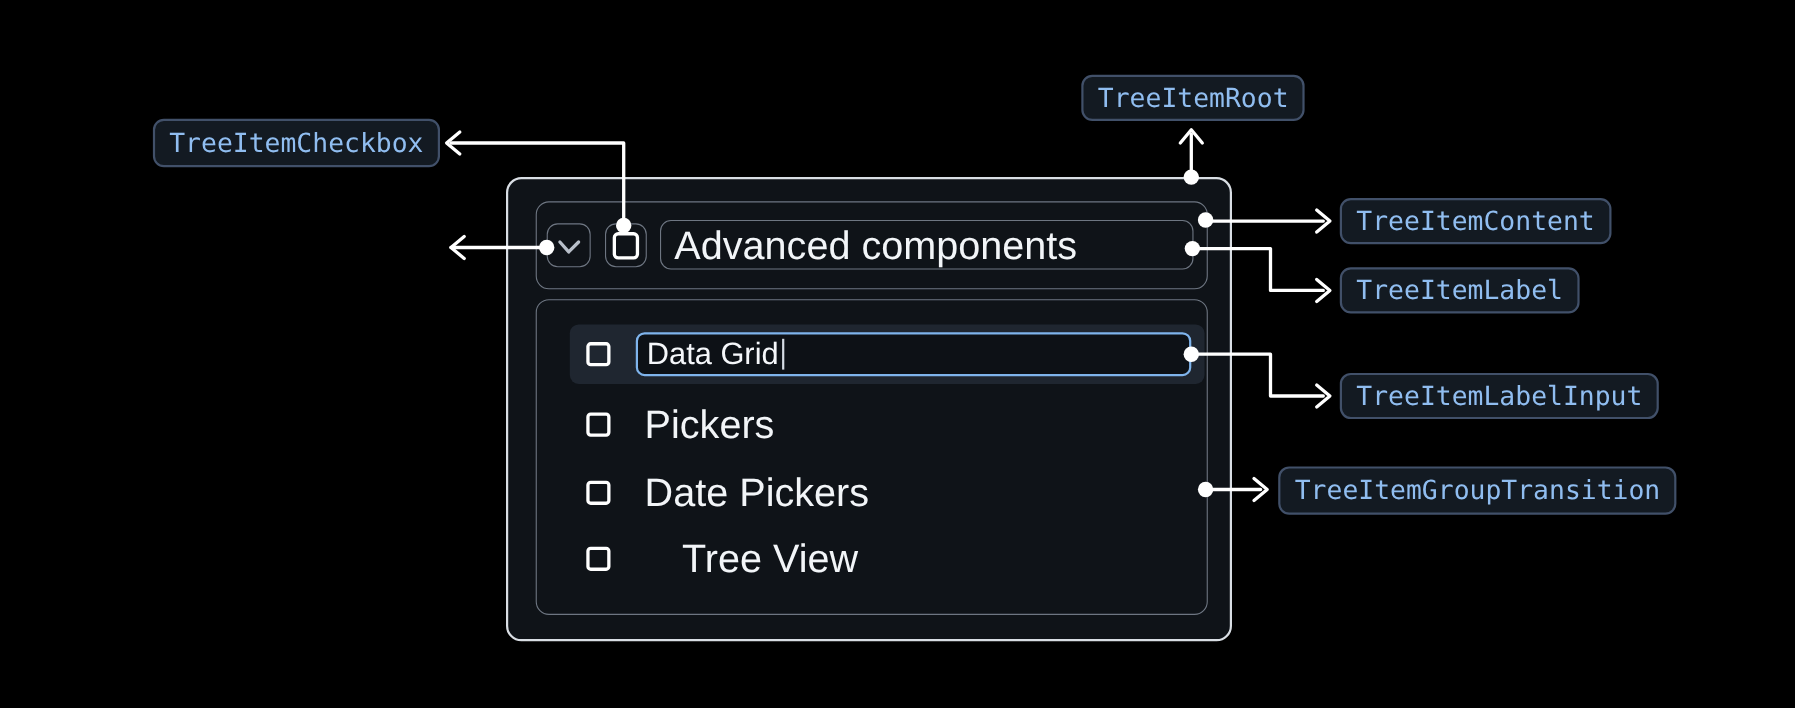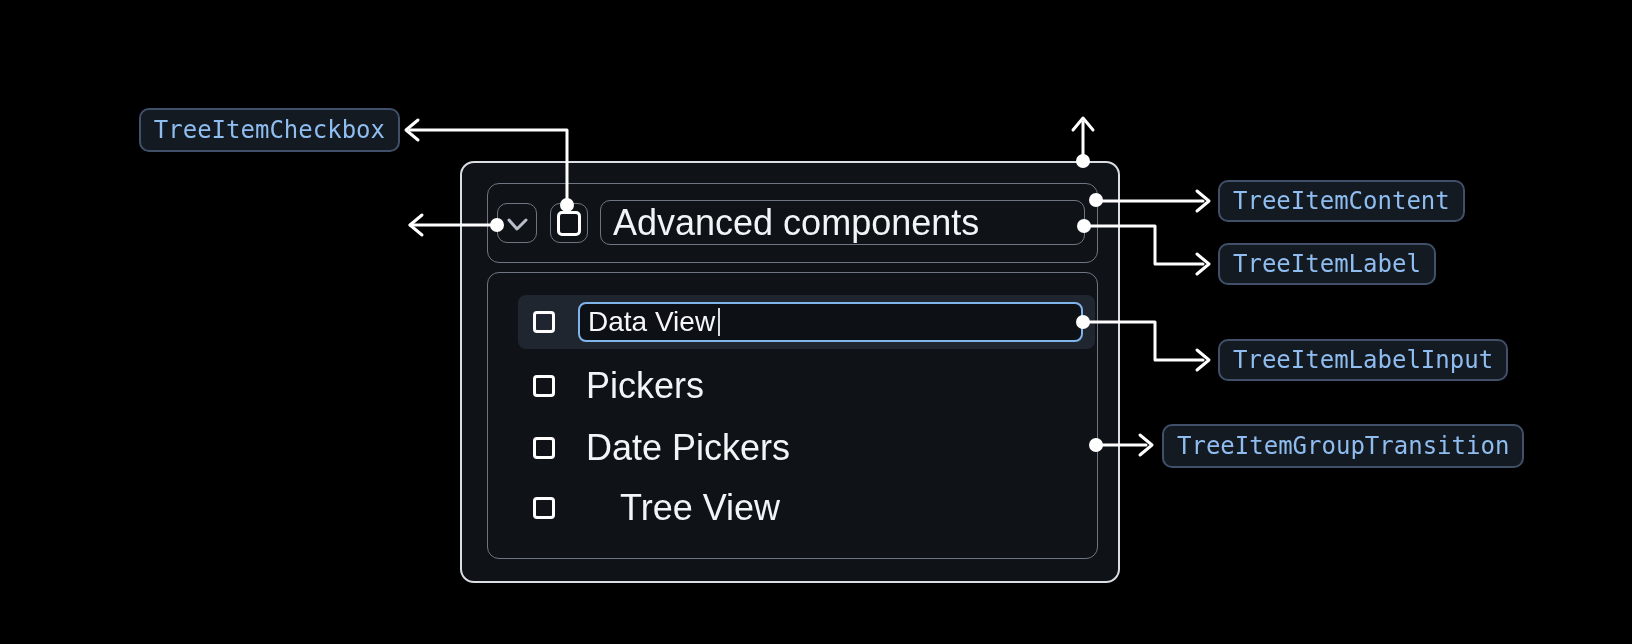--- a/index.html
+++ b/index.html
@@ -94,21 +94,21 @@
   <div class="box" id="checkbox-container"></div>
   <div class="cbx" id="header-checkbox-glyph"></div>
 
   <div class="box" id="label-box"></div>
   <div class="tree-text" id="parent-label">Advanced components</div>
 
   <div class="box" id="group-container"></div>
 
   <div class="box" id="edit-row"></div>
   <div class="cbx row-cbx" id="cbx-0"></div>
-  <div class="box" id="label-input" role="textbox"><span>Data View</span><span class="caret"></span></div>
+  <div class="box" id="label-input" role="textbox"><span>Data Grid</span><span class="caret"></span></div>
 
   <div class="cbx row-cbx" id="cbx-1"></div>
   <div class="tree-text" id="row-label-1">Pickers</div>
 
   <div class="cbx row-cbx" id="cbx-2"></div>
   <div class="tree-text" id="row-label-2">Date Pickers</div>
 
   <div class="cbx row-cbx" id="cbx-3"></div>
   <div class="tree-text" id="row-label-3">Tree View</div>
 
@@ -144,18 +144,19 @@
       <circle cx="1083" cy="322" r="7"></circle>
     </g>
     <g>
       <line x1="1096" y1="445" x2="1146" y2="445"></line>
       <path d="M 1140 435 L 1152 445 L 1140 455"></path>
       <circle cx="1096" cy="445" r="7"></circle>
     </g>
   </svg>
 
   <div class="pill" id="pill-checkbox">TreeItemCheckbox</div>
+  <div class="pill" id="pill-root">TreeItemRoot</div>
   <div class="pill" id="pill-label">TreeItemLabel</div>
   <div class="pill" id="pill-content">TreeItemContent</div>
   <div class="pill" id="pill-label-input">TreeItemLabelInput</div>
   <div class="pill" id="pill-group-transition">TreeItemGroupTransition</div>
 
 </div>
 
 </body></html>

